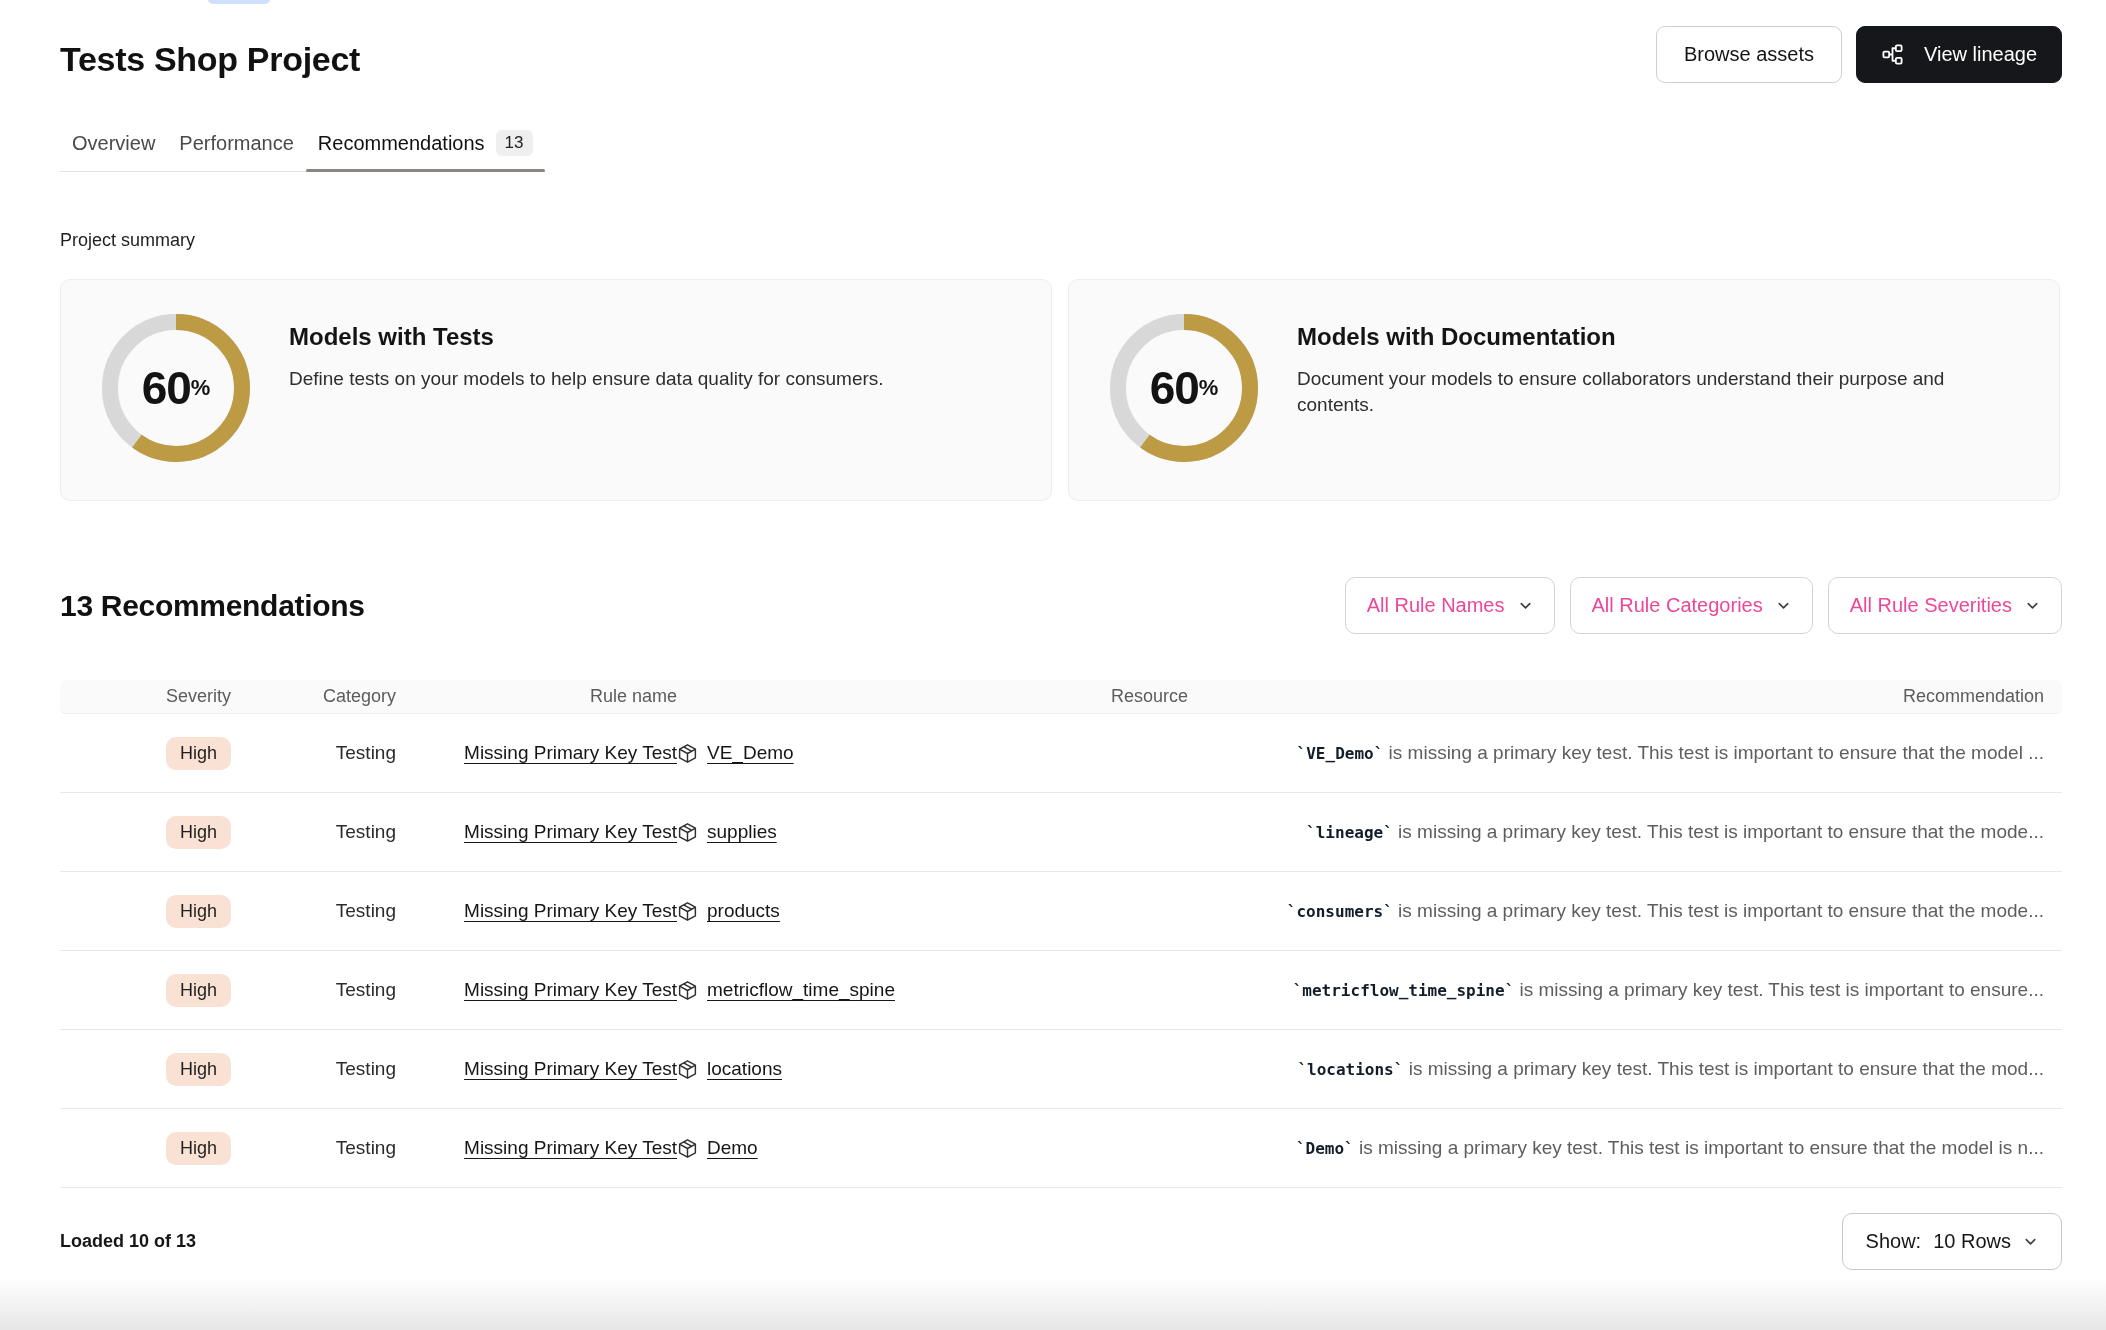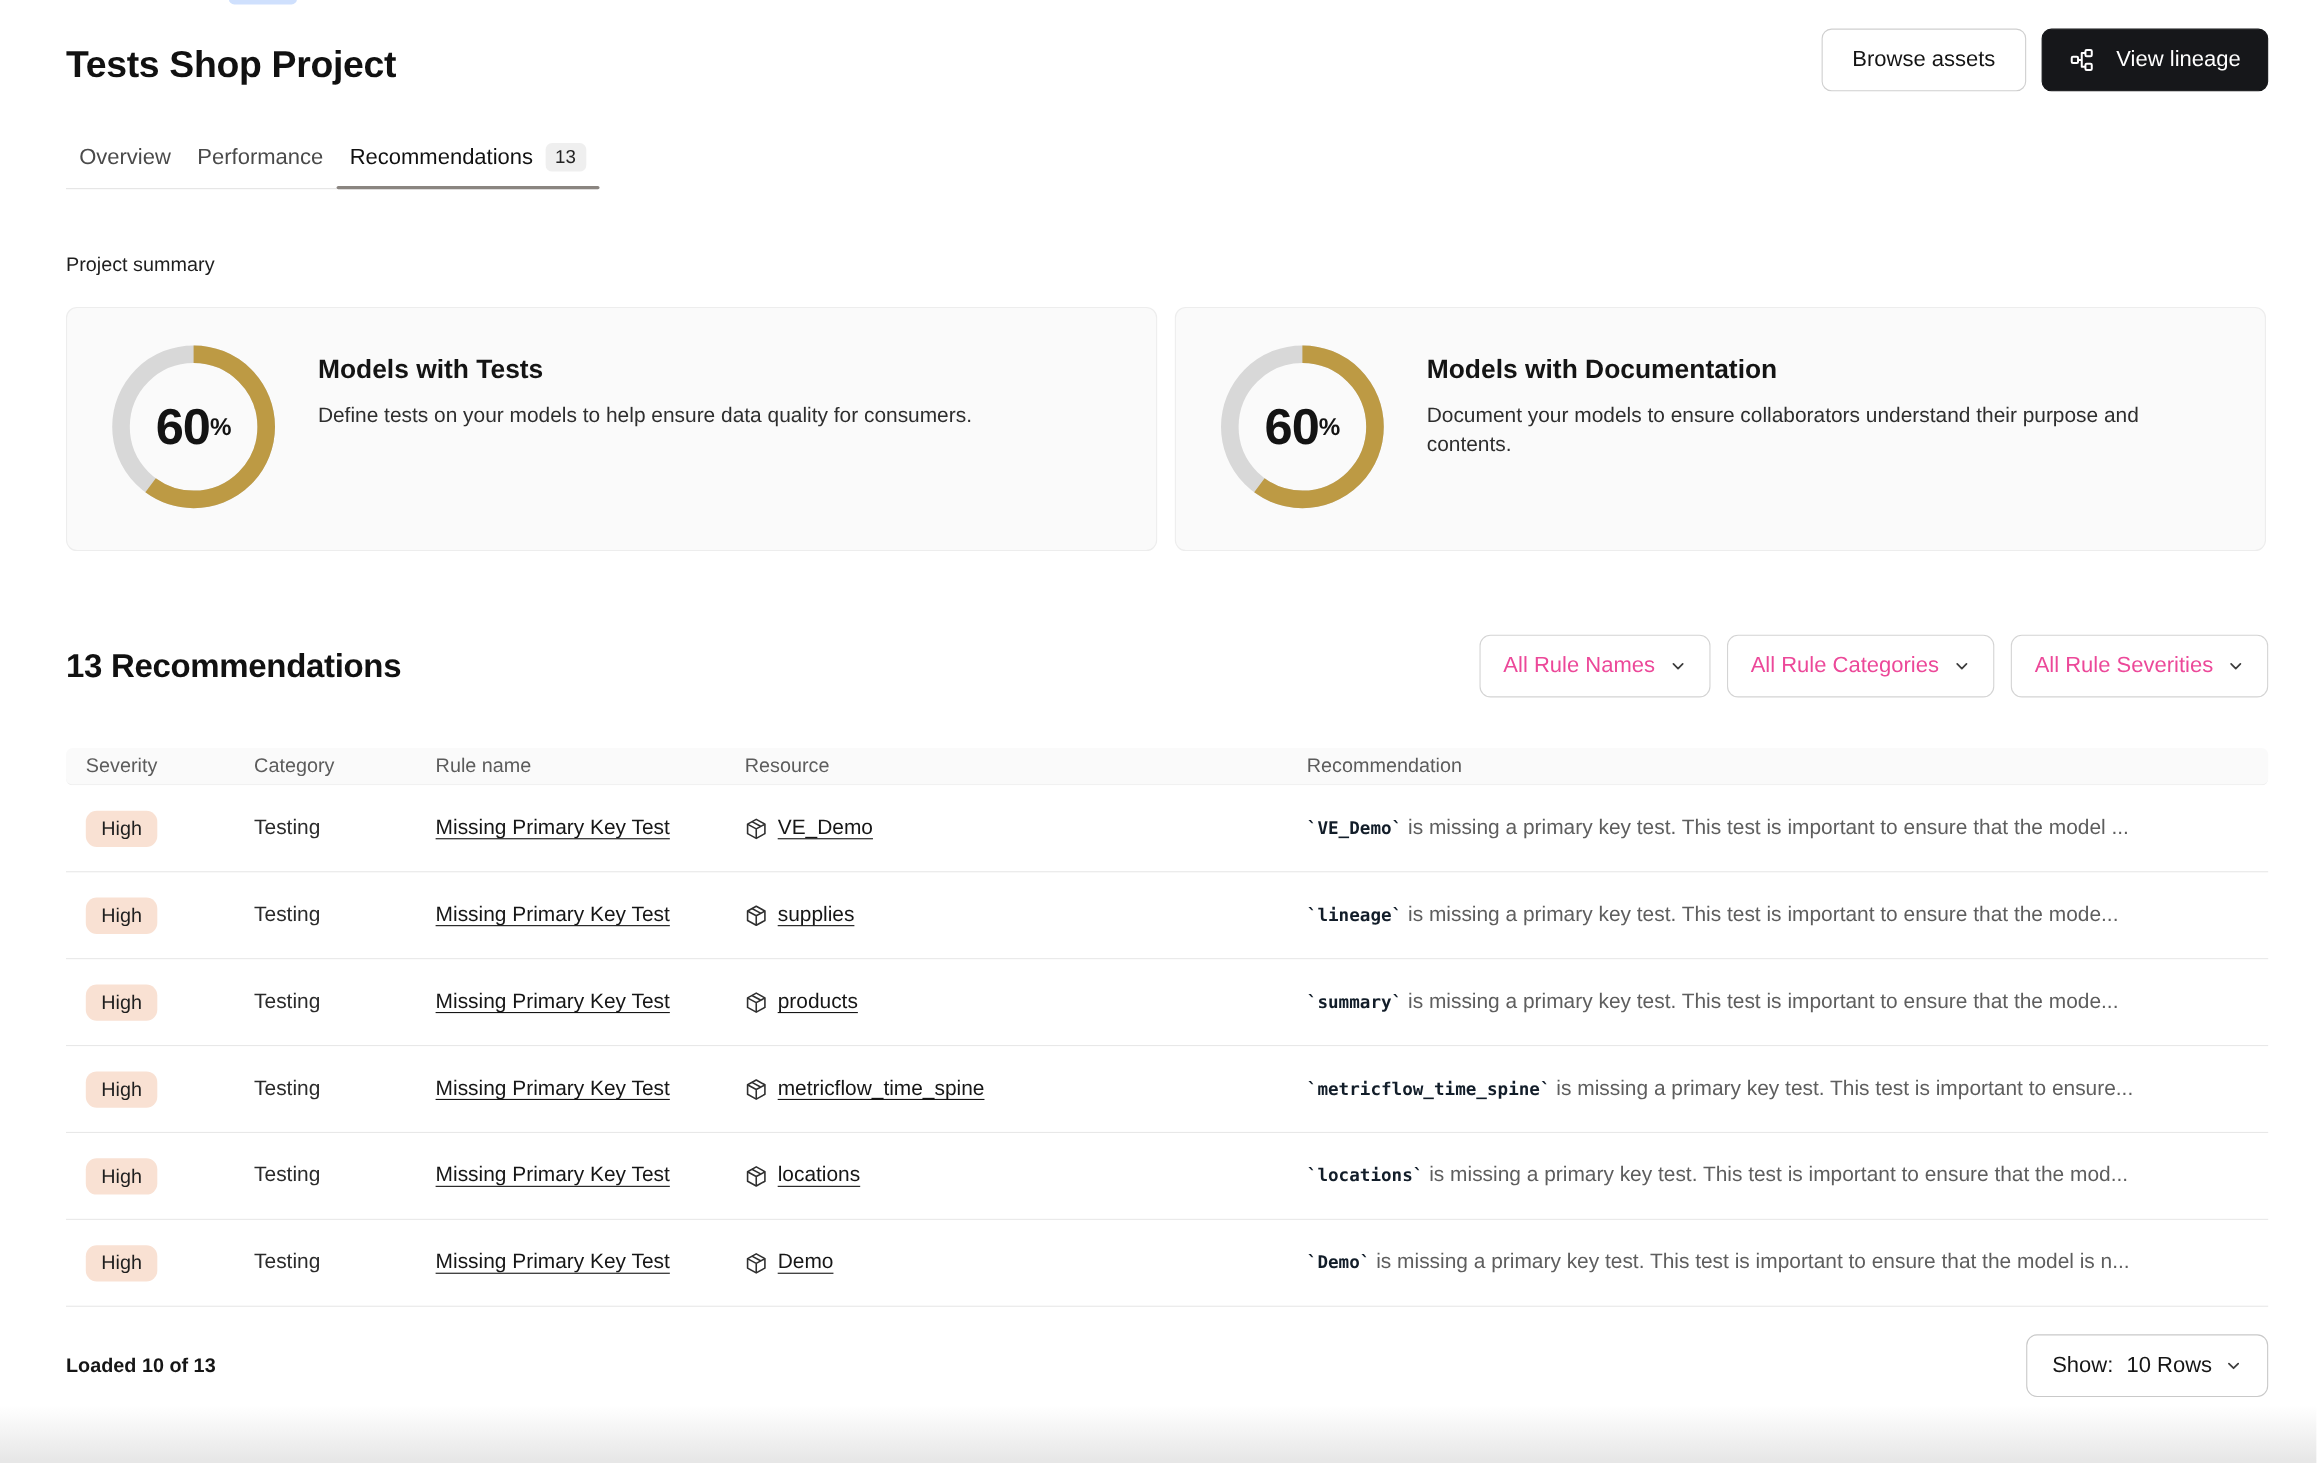--- a/index.html
+++ b/index.html
@@ -51,21 +51,21 @@
   .rec-heading { font-size: 30px; font-weight: 600; color: #111; letter-spacing: -0.3px; }
   .filters { display: flex; gap: 15px; }
   .filter-btn { display: inline-flex; align-items: center; gap: 13px; height: 57px;
     background: #fff; border: 1px solid #d4d4d4; border-radius: 10px; padding: 0 21px;
     font-size: 20px; font-weight: 500; color: #ec4899; cursor: pointer;
     font-family: "Liberation Sans", sans-serif; }
 
   
   .table { margin-top: 46px; }
   .t-row { display: grid; grid-template-columns: 153px 165px 281px 511px 1fr;
-    align-items: center; padding: 0 18px; }
+    align-items: center; padding: 0 18px; text-align: right; }
   .t-header { background: #fafafa; border-radius: 6px; height: 34px;
     border-bottom: 1px solid #eeeeee; }
   .t-header .t-cell { font-size: 18px; font-weight: 500; color: #5c5c5c; }
   .t-body-row { height: 79px; border-bottom: 1px solid #e8e8e8; }
   .sev-badge { display: inline-block; background: #f9e1d3; color: #1f1f1f; border-radius: 10px;
     padding: 6px 14px; font-size: 18px; }
   .cat-text { font-size: 19px; color: #2b2b2b; }
   .rule-link { font-size: 19px; font-weight: 500; color: #161616; text-decoration: underline;
     text-underline-offset: 4px; cursor: pointer; }
   .res-cell { display: flex; align-items: center; gap: 9px; }
@@ -258,21 +258,21 @@
         <span style="display:inline-flex;">
           <svg width="21" height="21" viewBox="0 0 16 16" fill="none" stroke="#2f2f2f" stroke-width="1.1" stroke-linejoin="round">
             <path d="M8 1.4 L14 4.7 V11.3 L8 14.6 L2 11.3 V4.7 Z"></path>
             <path d="M2.2 4.9 L8 8 L13.8 4.9 M8 8 V14.4"></path>
             <path d="M5 3 L11 6.2"></path>
           </svg>
         </span>
         <span class="res-link">products</span>
       </div>
       <div class="rec-cell">
-        <span class="rec-code">`summary`</span>
+        <span class="rec-code">`consumers`</span>
         <span>is missing a primary key test. This test is important to ensure that the mode...</span>
       </div>
     </div>
 
     <div class="t-row t-body-row">
       <div><span class="sev-badge">High</span></div>
       <div class="cat-text">Testing</div>
       <div><span class="rule-link">Missing Primary Key Test</span></div>
       <div class="res-cell">
         <span style="display:inline-flex;">

